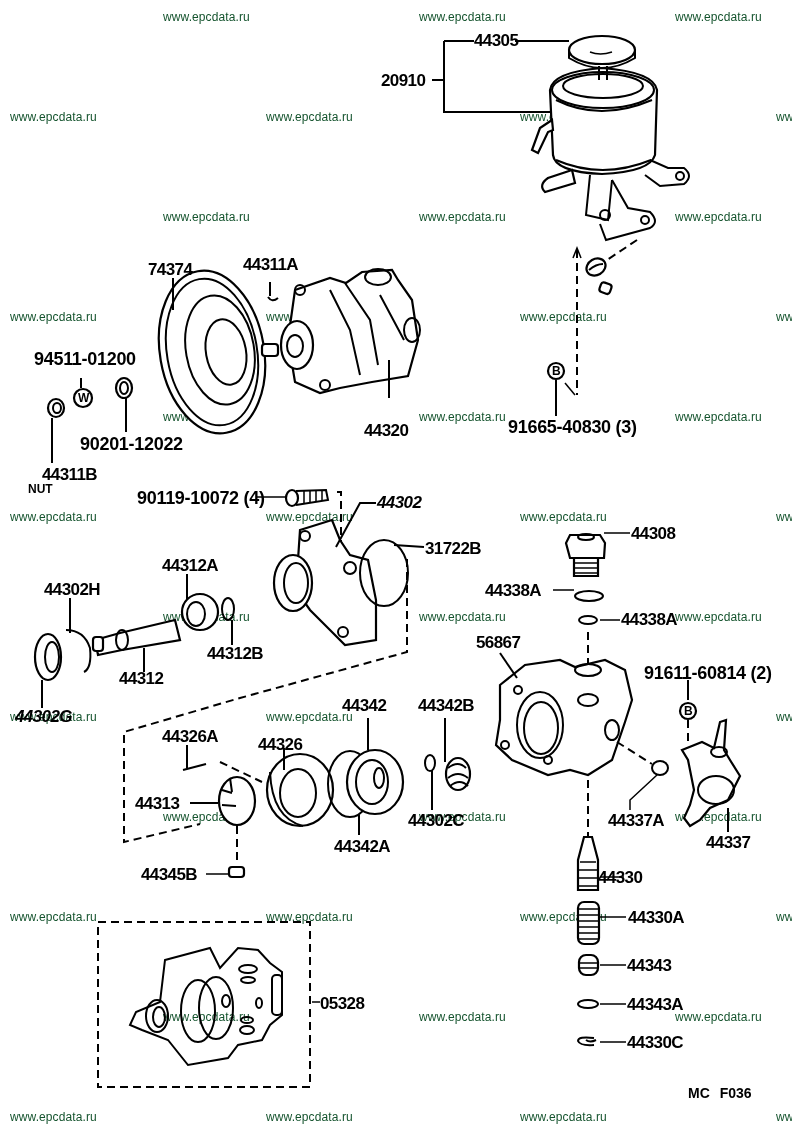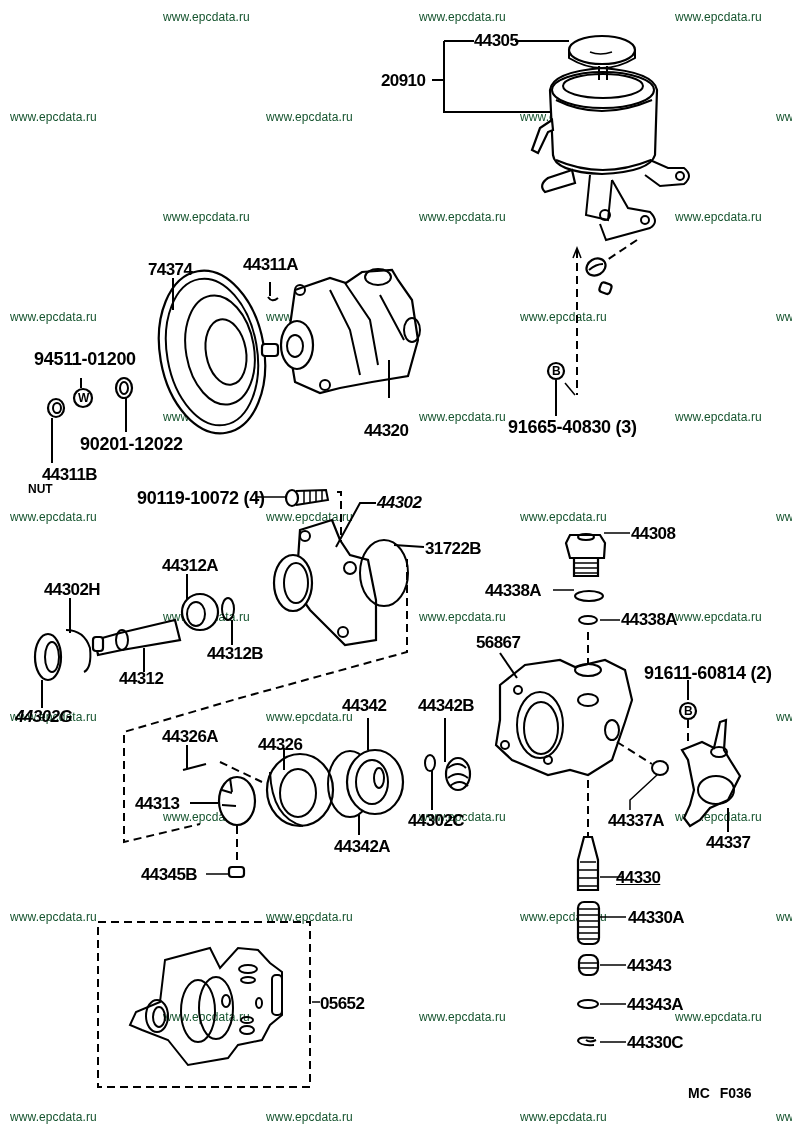--- a/index.html
+++ b/index.html
@@ -333,24 +333,24 @@
   <span class="lbl big" style="left:342px;top:697px;">44342</span>
   <span class="lbl big" style="left:418px;top:697px;">44342B</span>
   <span class="lbl big" style="left:162px;top:728px;">44326A</span>
   <span class="lbl big" style="left:258px;top:736px;">44326</span>
   <span class="lbl big" style="left:135px;top:795px;">44313</span>
   <span class="lbl big" style="left:408px;top:812px;">44302C</span>
   <span class="lbl big" style="left:334px;top:838px;">44342A</span>
   <span class="lbl big" style="left:608px;top:812px;">44337A</span>
   <span class="lbl big" style="left:706px;top:834px;">44337</span>
   <span class="lbl big" style="left:141px;top:866px;">44345B</span>
-  <span class="lbl big" style="left:616px;top:869px;text-decoration:underline;">44330</span>
+  <span class="lbl big" style="left:598px;top:869px;">44330</span>
   <span class="lbl big" style="left:628px;top:909px;">44330A</span>
   <span class="lbl big" style="left:627px;top:957px;">44343</span>
-  <span class="lbl big" style="left:320px;top:995px;">05652</span>
+  <span class="lbl big" style="left:320px;top:995px;">05328</span>
   <span class="lbl big" style="left:627px;top:996px;">44343A</span>
   <span class="lbl big" style="left:627px;top:1034px;">44330C</span>
 
   <span class="lbl sm" style="left:78px;top:392px;">W</span>
   <span class="lbl sm" style="left:552px;top:365px;">B</span>
   <span class="lbl sm" style="left:684px;top:705px;">B</span>
 
   <span class="lbl ref" style="left:688px;top:1086px;word-spacing:6px;">MC  F036</span>
 </div>
 

